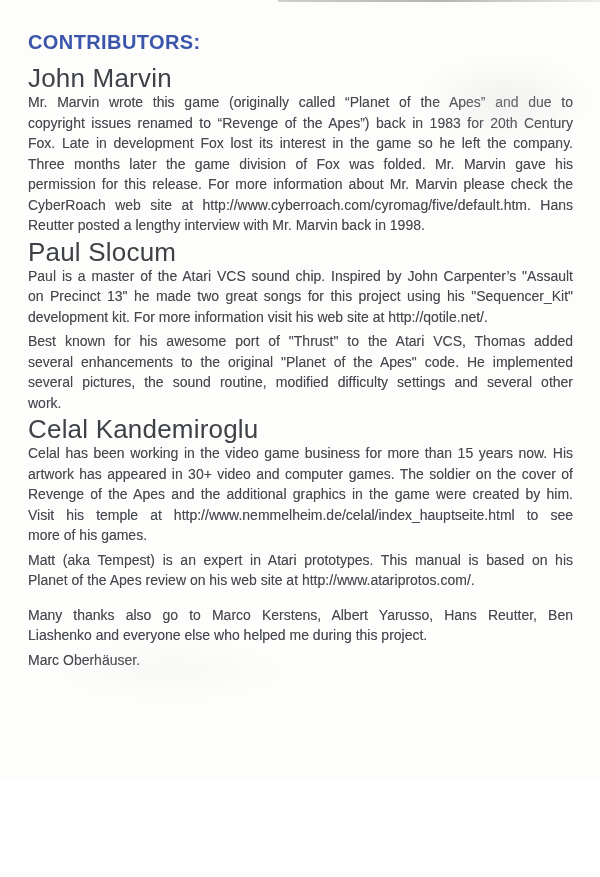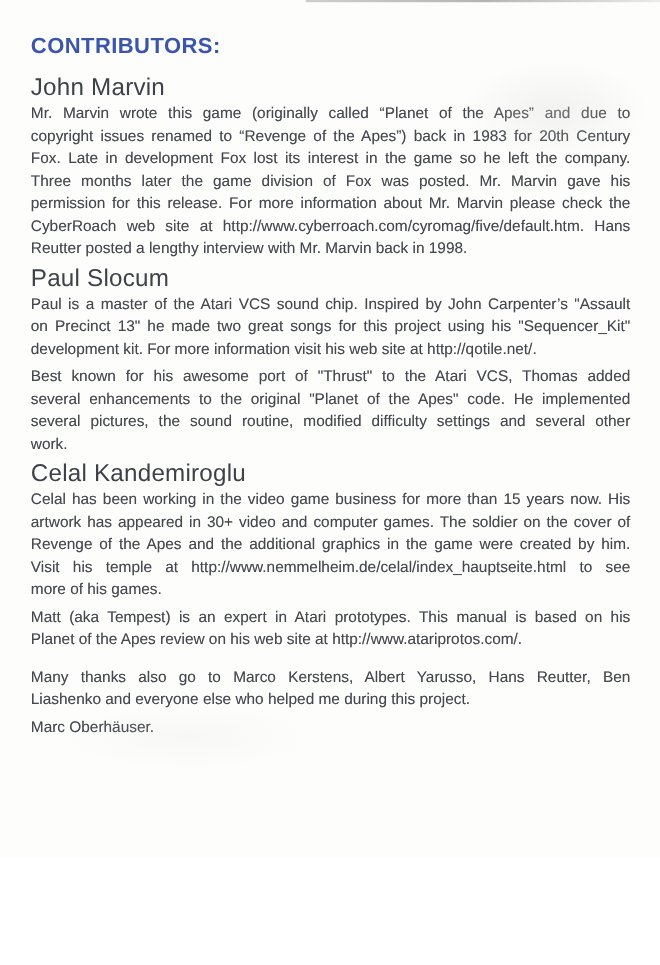--- a/index.html
+++ b/index.html
@@ -47,21 +47,21 @@
   .title {
     font-size: 20px;
     line-height: 24px;
     font-weight: 700;
     letter-spacing: 0.4px;
     color: #3b55aa;
   }
   .section { margin-top: 4px; }
   #sections .section:first-child { margin-top: 12px; }
   .section-name {
-    font-size: 22px;
+    font-size: 26px;
     line-height: 25px;
     font-weight: 400;
     letter-spacing: 0.2px;
     color: #3e4248;
     margin-bottom: 1px;
   }
   .line {
     font-size: 14px;
     line-height: 20.5px;
     color: #45484e;
@@ -82,21 +82,21 @@
   <div class="scan-shade-b"></div>
 
   <div class="title" style="color: rgb(59, 85, 170);">CONTRIBUTORS:</div>
 
   <div id="sections">
       <div class="section">
         <div class="section-name">John Marvin</div>
         <div class="line">Mr. Marvin wrote this game (originally called “Planet of the Apes” and due to</div>
         <div class="line">copyright issues renamed to “Revenge of the Apes”) back in 1983 for 20th Century</div>
         <div class="line">Fox. Late in development Fox lost its interest in the game so he left the company.</div>
-        <div class="line">Three months later the game division of Fox was posted. Mr. Marvin gave his</div>
+        <div class="line">Three months later the game division of Fox was folded. Mr. Marvin gave his</div>
         <div class="line">permission for this release. For more information about Mr. Marvin please check the</div>
         <div class="line">CyberRoach web site at http://www.cyberroach.com/cyromag/five/default.htm. Hans</div>
         <div class="line last">Reutter posted a lengthy interview with Mr. Marvin back in 1998.</div>
       </div>
       <div class="section">
         <div class="section-name">Paul Slocum</div>
         <div class="line">Paul is a master of the Atari VCS sound chip. Inspired by John Carpenter’s "Assault</div>
         <div class="line">on Precinct 13" he made two great songs for this project using his "Sequencer_Kit"</div>
         <div class="line last">development kit. For more information visit his web site at http://qotile.net/.</div>
       </div>

